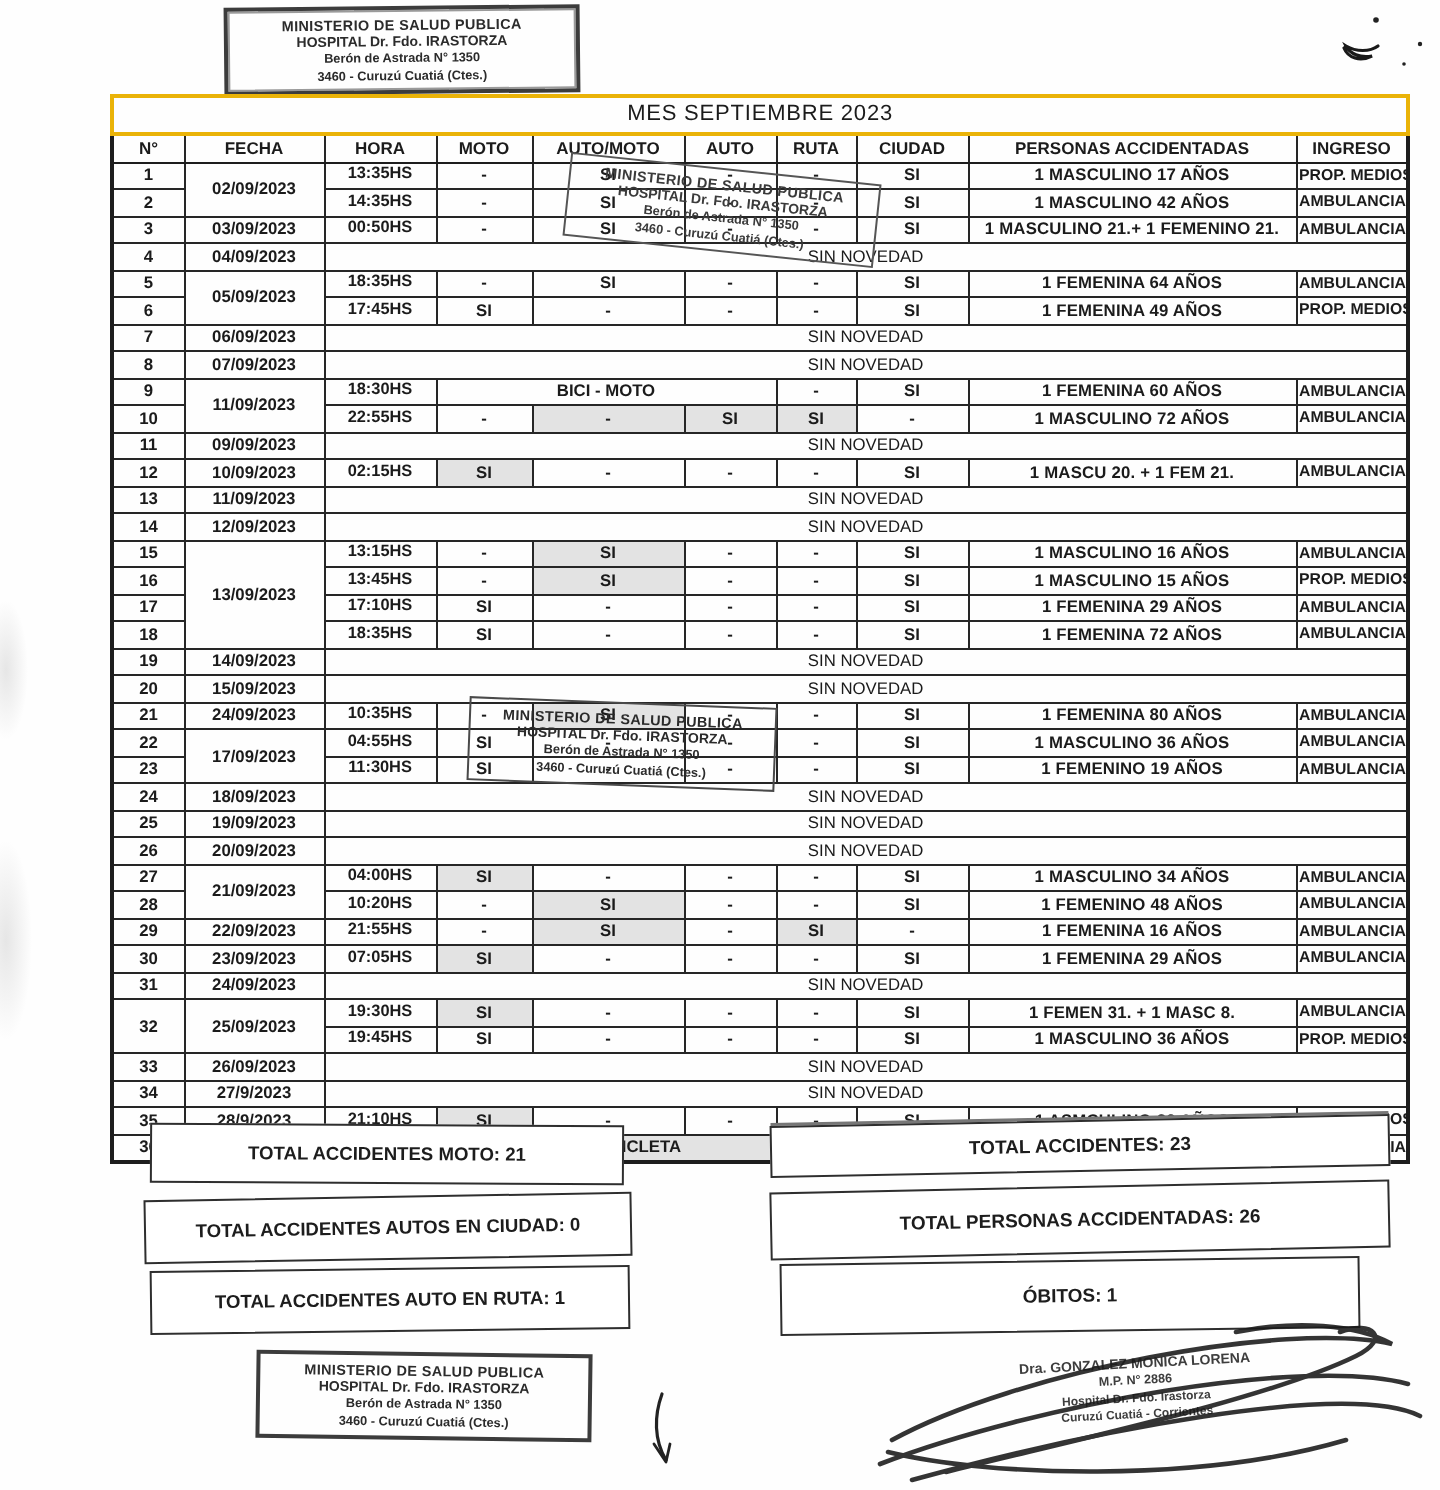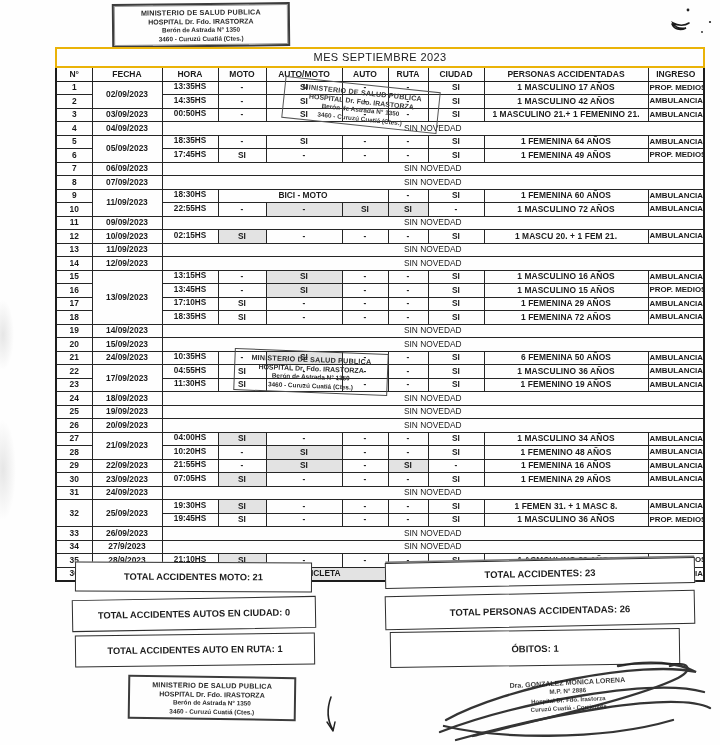--- a/index.html
+++ b/index.html
@@ -288,21 +288,21 @@
         </tr>
         <tr>
           <td class="c-n">21</td>
           <td class="c-fecha">24/09/2023</td>
           <td class="c-hora">10:35HS</td>
           <td class="c-v">-</td>
           <td class="c-v shaded">SI</td>
           <td class="c-v">-</td>
           <td class="c-v">-</td>
           <td class="c-v">SI</td>
-          <td class="c-personas">6 FEMENINA 50 AÑOS</td>
+          <td class="c-personas">1 FEMENINA 80 AÑOS</td>
           <td class="c-ingreso">AMBULANCIA</td>
         </tr>
         <tr>
           <td class="c-n">22</td>
           <td class="c-fecha" rowspan="2">17/09/2023</td>
           <td class="c-hora">04:55HS</td>
           <td class="c-v">SI</td>
           <td class="c-v">-</td>
           <td class="c-v">-</td>
           <td class="c-v">-</td>

